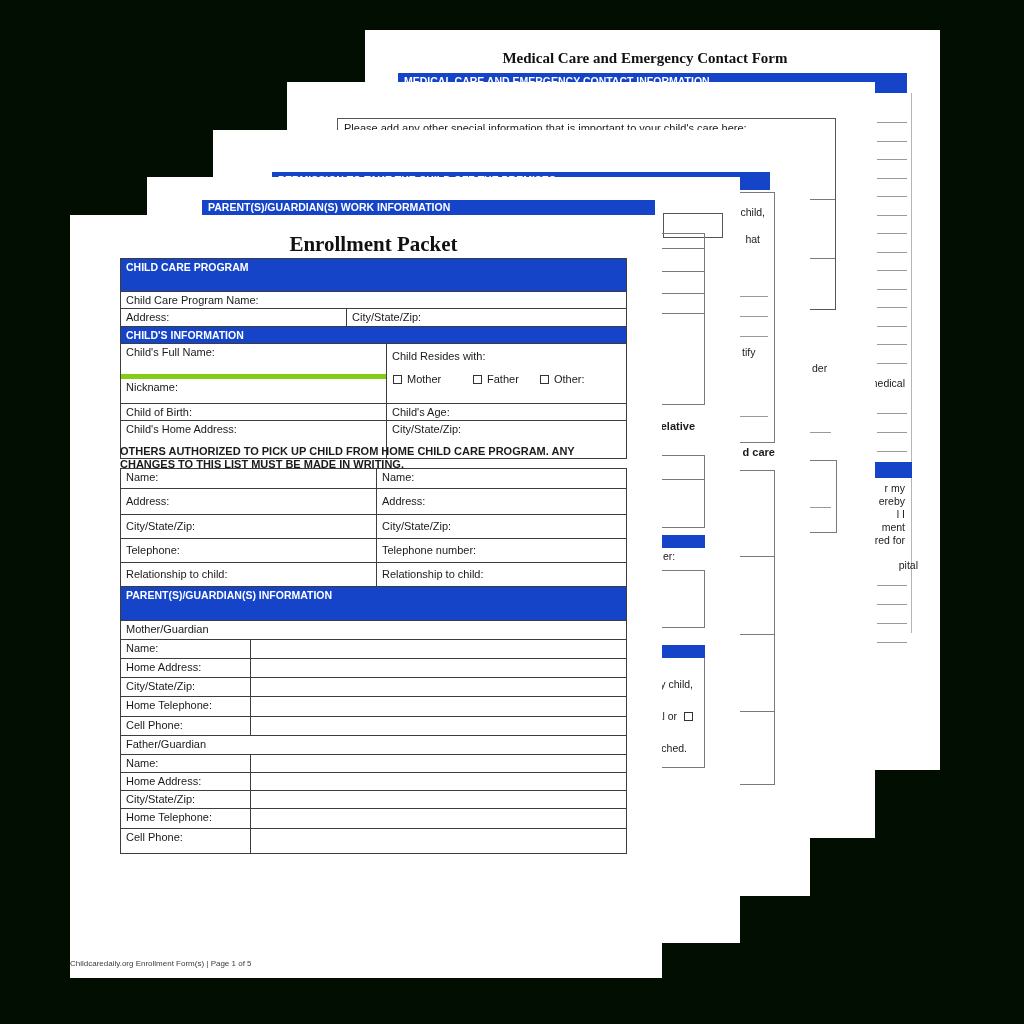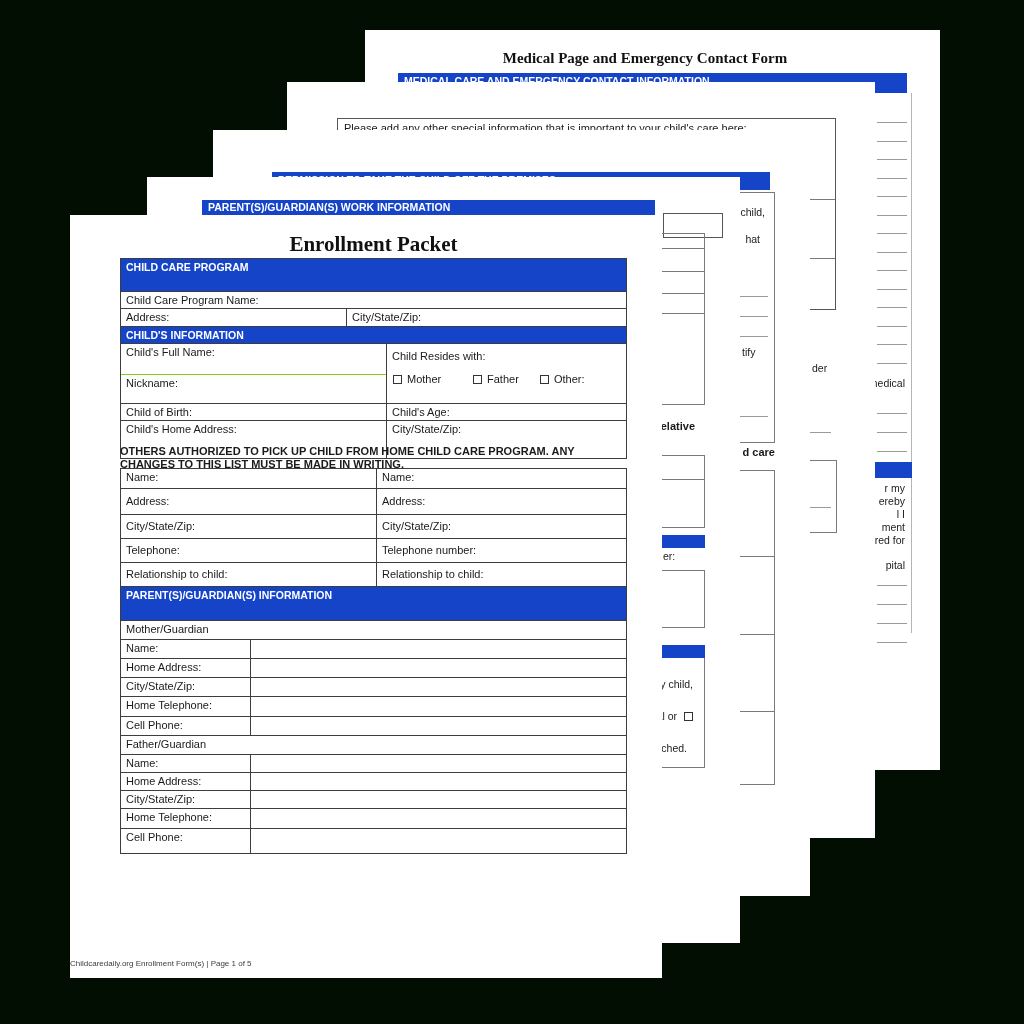--- a/index.html
+++ b/index.html
@@ -8,39 +8,39 @@
   .page{position:absolute;background:#fff}
   .ttl{position:absolute;text-align:center;font-family:"Liberation Serif",serif;font-weight:bold;color:#111;white-space:nowrap}
   .bnr{position:absolute;background:#1544c8;color:#fff;font-weight:bold;font-size:10.5px;line-height:16px;padding-left:6px;white-space:nowrap;overflow:hidden}
   .tbl{position:absolute;border:1px solid #3d3d3d;background:#fff}
   .row{display:flex;border-top:1px solid #3d3d3d;overflow:hidden}
   .row:first-child{border-top:none}
   .hdr{background:#1544c8;color:#fff;font-weight:bold;font-size:10.5px;padding:2px 0 0 5px}
   .c{flex:1 1 auto;min-width:0;overflow:hidden}
   .fx{flex:0 0 auto}
   .bl{border-left:1px solid #3d3d3d}
-  .bt{border-top:1px solid #84cc16}
+  .bt{border-top:5px solid #84cc16}
   .lbl{font-size:11px;padding:2px 0 0 5px;white-space:nowrap}
   .note{position:absolute;font-size:11px;font-weight:bold;line-height:12.5px}
   .frag{position:absolute;font-size:10.5px;white-space:nowrap}
   .b{font-weight:bold}
   .ln{position:absolute;height:0;border-top:1px solid #9a9a9a}
   .bx{position:absolute;border:1px solid #7a7a7a;background:transparent}
   .hln{position:absolute;left:0;right:0;height:0;border-top:1px solid #7a7a7a}
   .vln{position:absolute;width:0;border-left:1px solid #b5b5b5}
   .edge{position:absolute;border-right:1px solid #7a7a7a;border-bottom:1px solid #7a7a7a}
   .cb{display:inline-block;width:9px;height:9px;border:1px solid #333;background:#fff;vertical-align:-1px;margin-right:5px}
   .cbrow{display:flex;font-size:11px;margin:11px 0 0 6px}
   .foot{position:absolute;width:100%;font-size:8px;color:#3c3c3c}
 </style>
 </head>
 <body>
 
 <div class="page" style="left:365px;top:30px;width:575px;height:740px;z-index:1">
-  <div class="ttl" style="top:20px;left:0;width:560px;font-size:15px">Medical Page and Emergency Contact Form</div>
+  <div class="ttl" style="top:20px;left:0;width:560px;font-size:15px">Medical Care and Emergency Contact Form</div>
   <div class="bnr" style="left:33px;top:43px;width:509px;height:20px">MEDICAL CARE AND EMERGENCY CONTACT INFORMATION</div>
   <div class="vln" style="left:546px;top:63px;height:540px"></div>
   <div class="ln" style="left:512px;top:92px;width:30px"></div>
   <div class="ln" style="left:512px;top:111px;width:30px"></div>
   <div class="ln" style="left:512px;top:129px;width:30px"></div>
   <div class="ln" style="left:512px;top:148px;width:30px"></div>
   <div class="ln" style="left:512px;top:166px;width:30px"></div>
   <div class="ln" style="left:512px;top:185px;width:30px"></div>
   <div class="ln" style="left:512px;top:203px;width:30px"></div>
   <div class="ln" style="left:512px;top:222px;width:30px"></div>
@@ -53,21 +53,21 @@
   <div class="frag" style="right:35px;top:347px">medical</div>
   <div class="ln" style="left:512px;top:383px;width:30px"></div>
   <div class="ln" style="left:512px;top:402px;width:30px"></div>
   <div class="ln" style="left:512px;top:421px;width:30px"></div>
   <div class="bnr" style="left:300px;top:432px;width:247px;height:16px"></div>
   <div class="frag" style="right:35px;top:452px">r my</div>
   <div class="frag" style="right:35px;top:465px">ereby</div>
   <div class="frag" style="right:35px;top:478px">l I</div>
   <div class="frag" style="right:35px;top:491px">ment</div>
   <div class="frag" style="right:35px;top:504px">red for</div>
-  <div class="frag" style="right:35px;top:529px">pital</div>
+  <div class="frag" style="right:22px;top:529px">pital</div>
   <div class="ln" style="left:512px;top:555px;width:30px"></div>
   <div class="ln" style="left:512px;top:574px;width:30px"></div>
   <div class="ln" style="left:512px;top:593px;width:30px"></div>
   <div class="ln" style="left:512px;top:612px;width:30px"></div>
 </div>
 
 <div class="page" style="left:287px;top:82px;width:588px;height:756px;z-index:2">
   <div class="bx" style="left:50px;top:36px;width:499px;height:192px;border-color:#555">
     <div class="lbl" style="padding:3px 0 0 6px;white-space:normal">Please add any other special information that is important to your child's care here:</div>
     <div class="hln" style="top:80px"></div>

